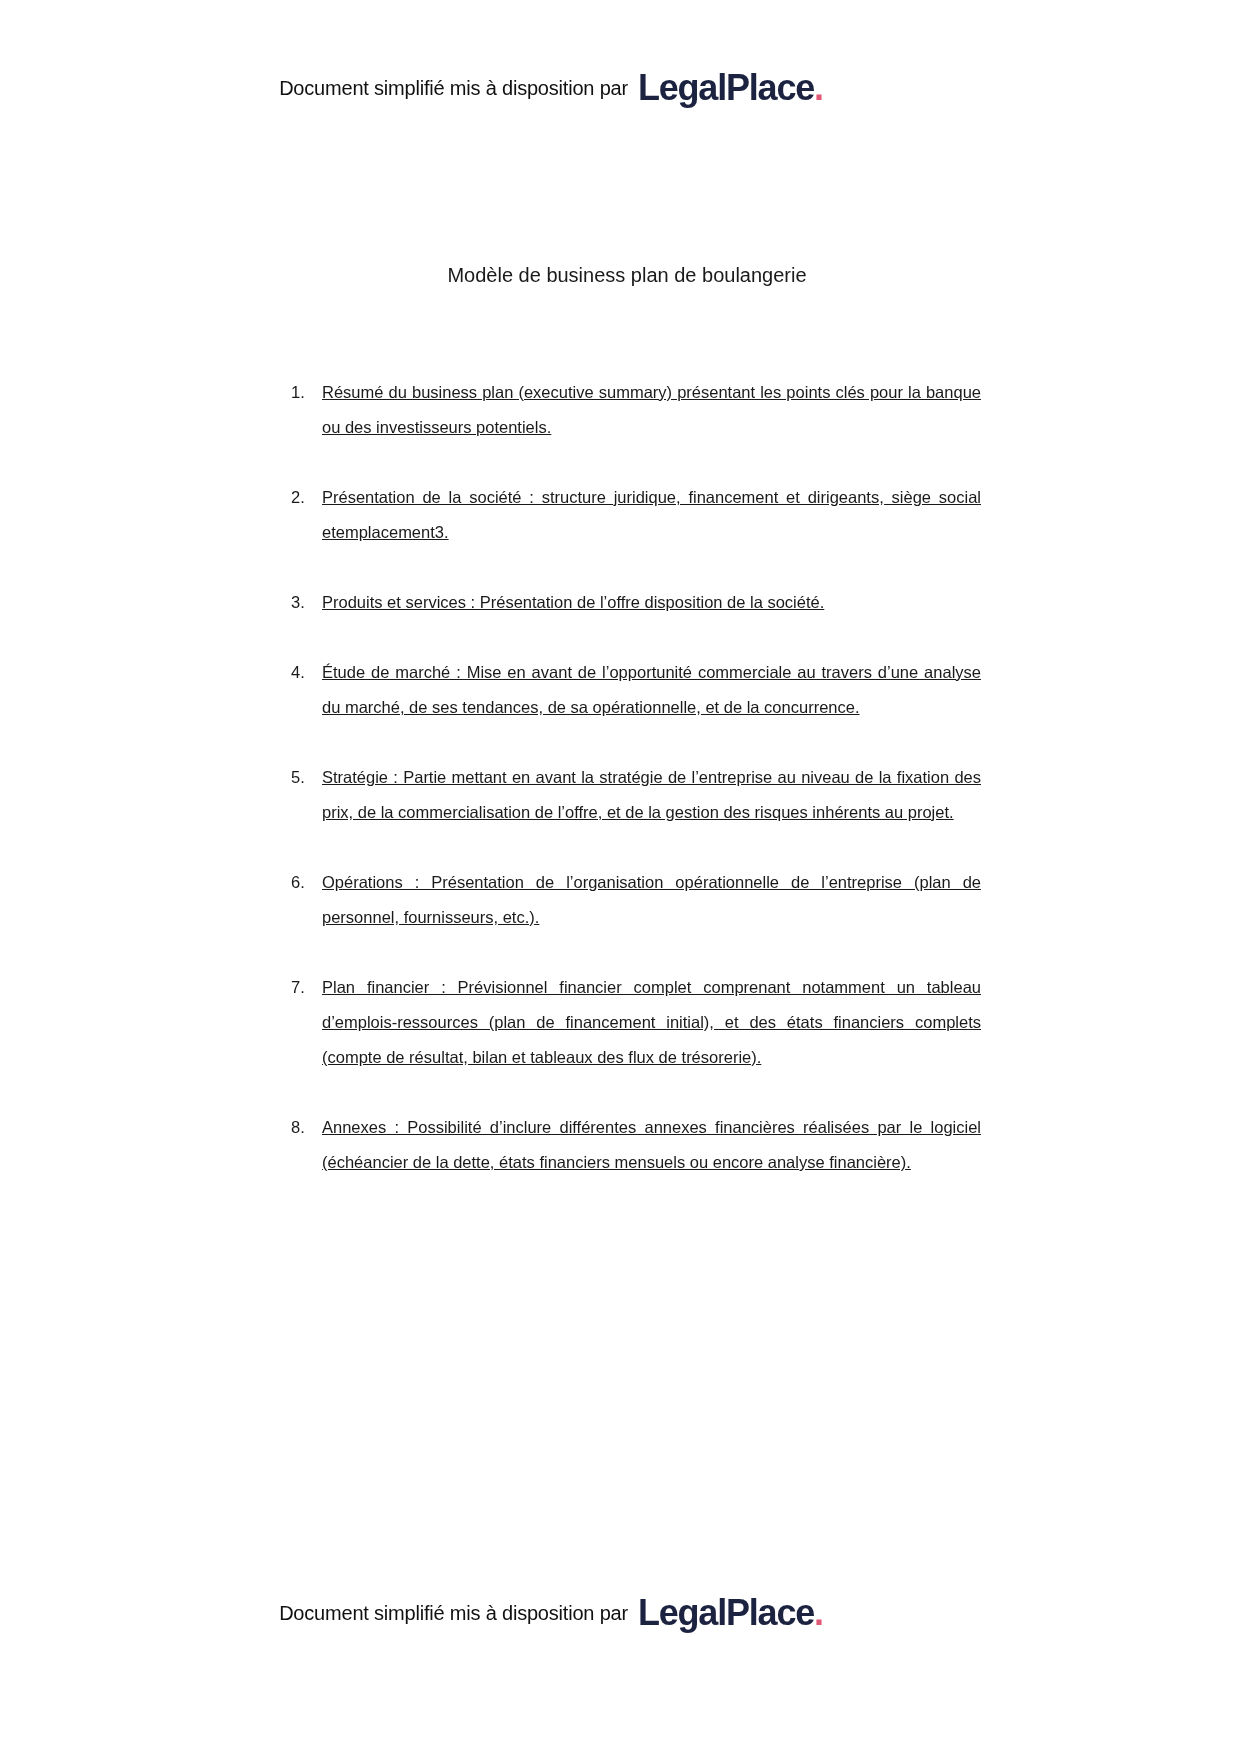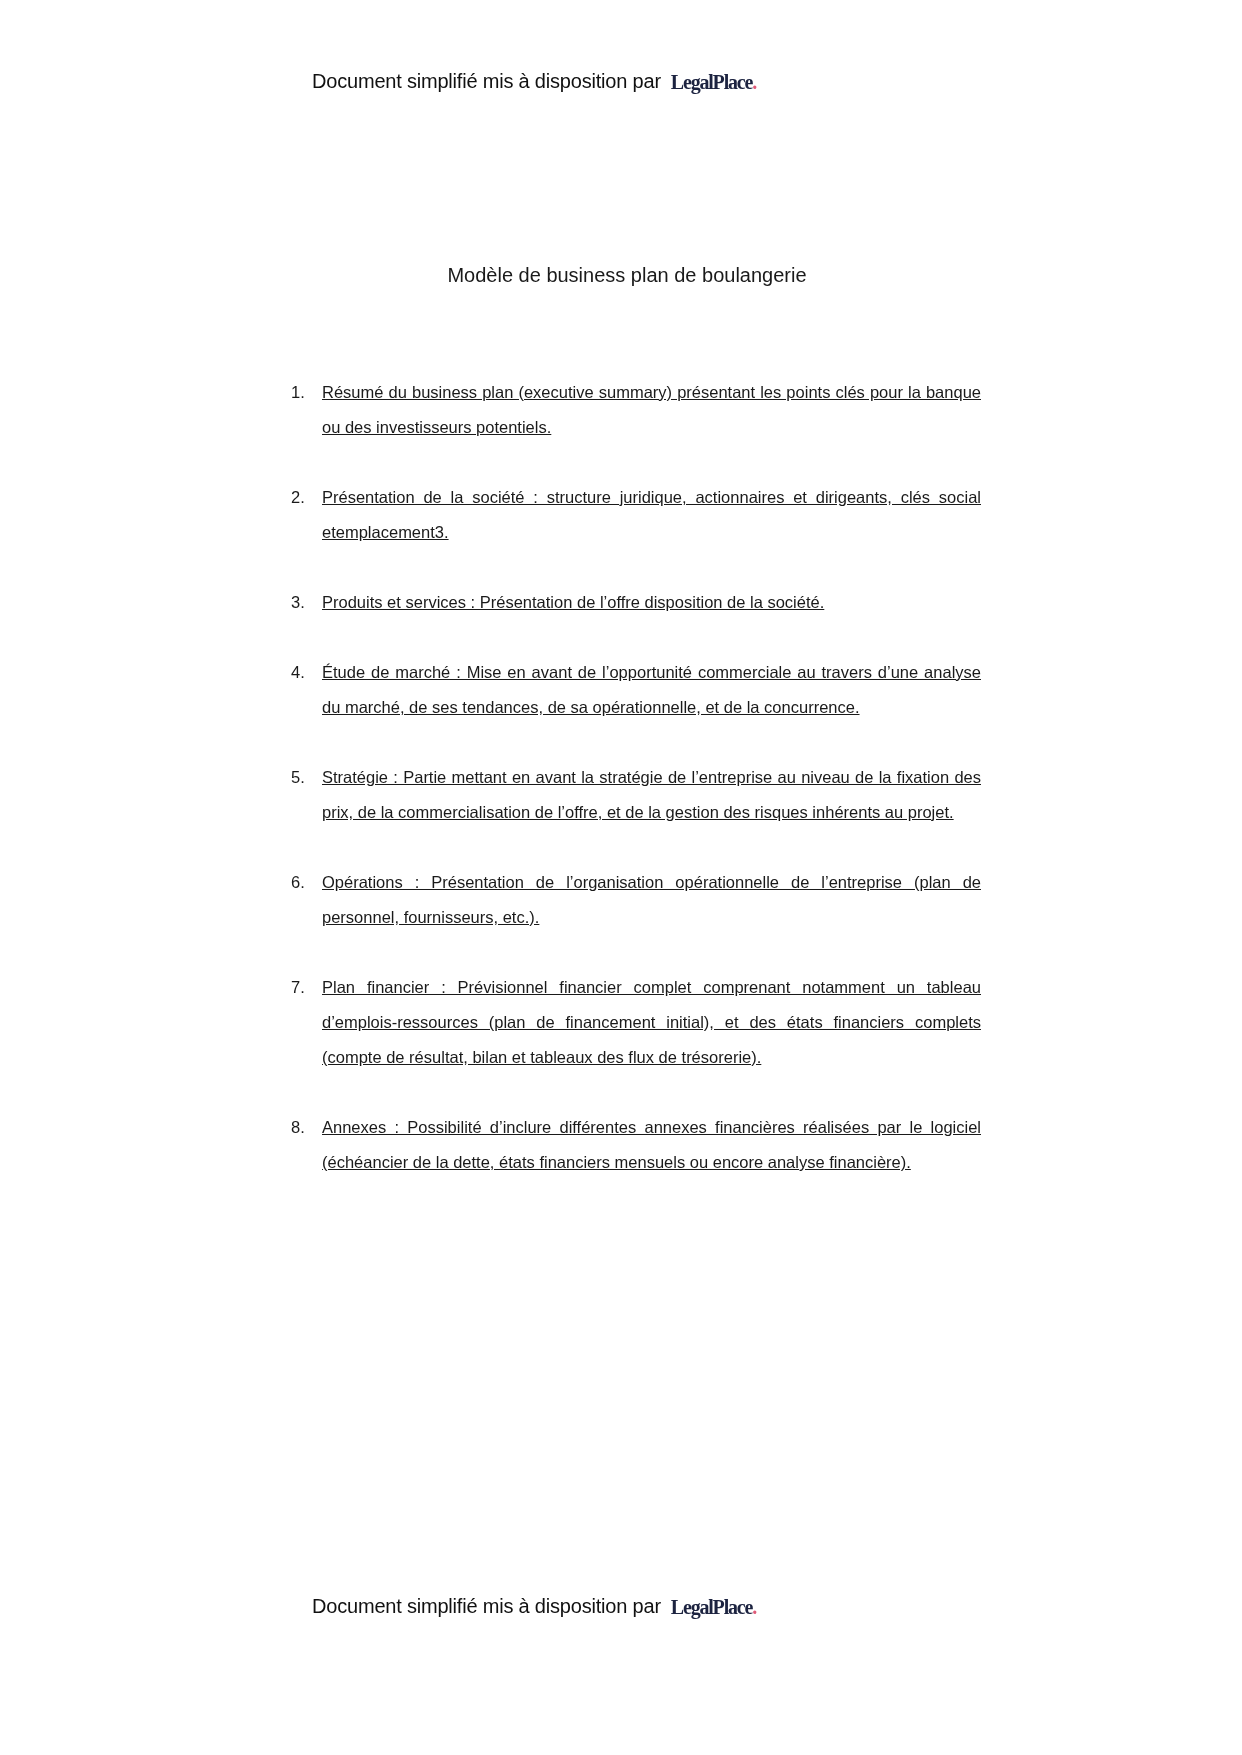--- a/index.html
+++ b/index.html
@@ -17,33 +17,34 @@
   }
   .banner {
     position: absolute;
     left: 0;
     width: 1078px;
     text-align: center;
     display: flex;
     justify-content: center;
     align-items: center;
     gap: 10px;
+    padding-left: 17px;
   }
   .banner.top { top: 70px; }
   .banner.bottom { top: 1595px; }
   .banner-text {
     font-size: 20px;
     color: #111111;
     letter-spacing: -0.2px;
     margin-left: -10px;
   }
   .logo {
-    font-family: Liberation Serif, serif;
+    font-family: Liberation Sans, sans-serif;
     font-weight: bold;
-    font-size: 20px;
+    font-size: 36px;
     color: #1c2340;
     letter-spacing: -1.2px;
     line-height: 1;
   }
   .logo-dot {
     color: #e05a78;
   }
   .doc-title {
     position: absolute;
     top: 264px;
@@ -96,21 +97,21 @@
   <span>Modèle de business plan de boulangerie</span>
 </div>
 
 <ol class="list">
   <li class="item">
     <span class="item-num">1.</span>
     <span class="item-text">Résumé du business plan (executive summary) présentant les points clés pour la banque ou des investisseurs potentiels.</span>
   </li>
   <li class="item">
     <span class="item-num">2.</span>
-    <span class="item-text">Présentation de la société : structure juridique, actionnaires et dirigeants, clés social etemplacement3.</span>
+    <span class="item-text">Présentation de la société : structure juridique, financement et dirigeants, siège social etemplacement3.</span>
   </li>
   <li class="item">
     <span class="item-num">3.</span>
     <span class="item-text">Produits et services : Présentation de l’offre disposition de la société.</span>
   </li>
   <li class="item">
     <span class="item-num">4.</span>
     <span class="item-text">Étude de marché : Mise en avant de l’opportunité commerciale au travers d’une analyse du marché, de ses tendances, de sa opérationnelle, et de la concurrence.</span>
   </li>
   <li class="item">

